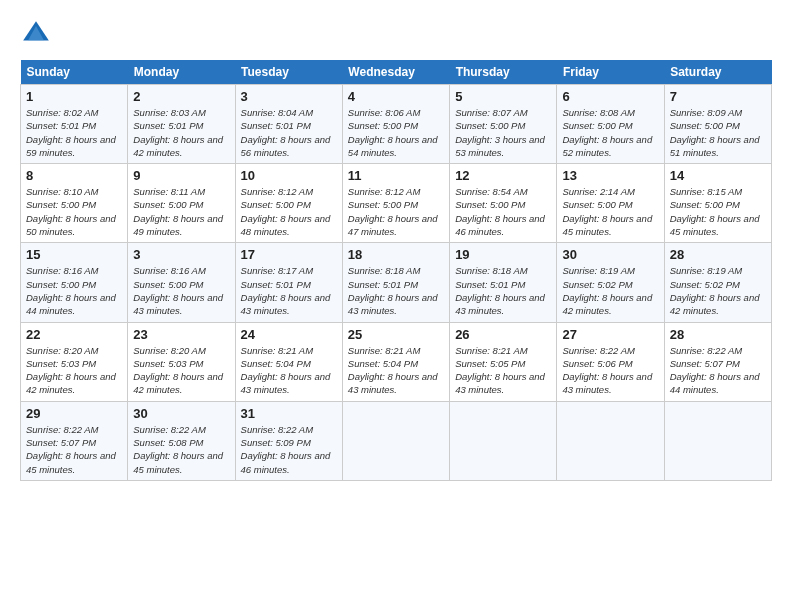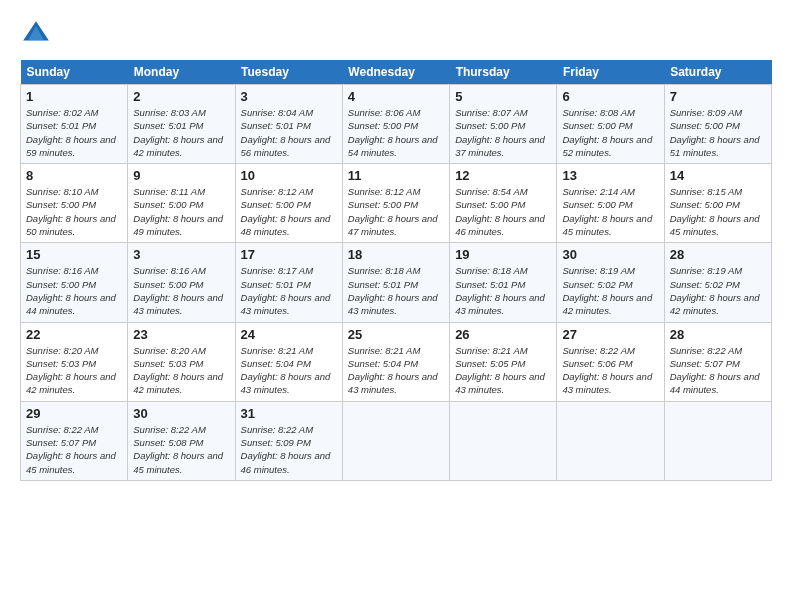--- a/index.html
+++ b/index.html
@@ -160,21 +160,21 @@
             <span>Sunrise: 8:06 AM</span><br>
             <span>Sunset: 5:00 PM</span><br>
             <span>Daylight: 8 hours and 54 minutes.</span>
           </div>
           </td>
           <td>
           <span class="day-num">5</span>
           <div class="cell-info">
             <span>Sunrise: 8:07 AM</span><br>
             <span>Sunset: 5:00 PM</span><br>
-            <span>Daylight: 8 hours and 37 minutes.</span>
+            <span>Daylight: 3 hours and 53 minutes.</span>
           </div>
           </td>
           <td>
           <span class="day-num">6</span>
           <div class="cell-info">
             <span>Sunrise: 8:08 AM</span><br>
             <span>Sunset: 5:00 PM</span><br>
             <span>Daylight: 8 hours and 52 minutes.</span>
           </div>
           </td>

